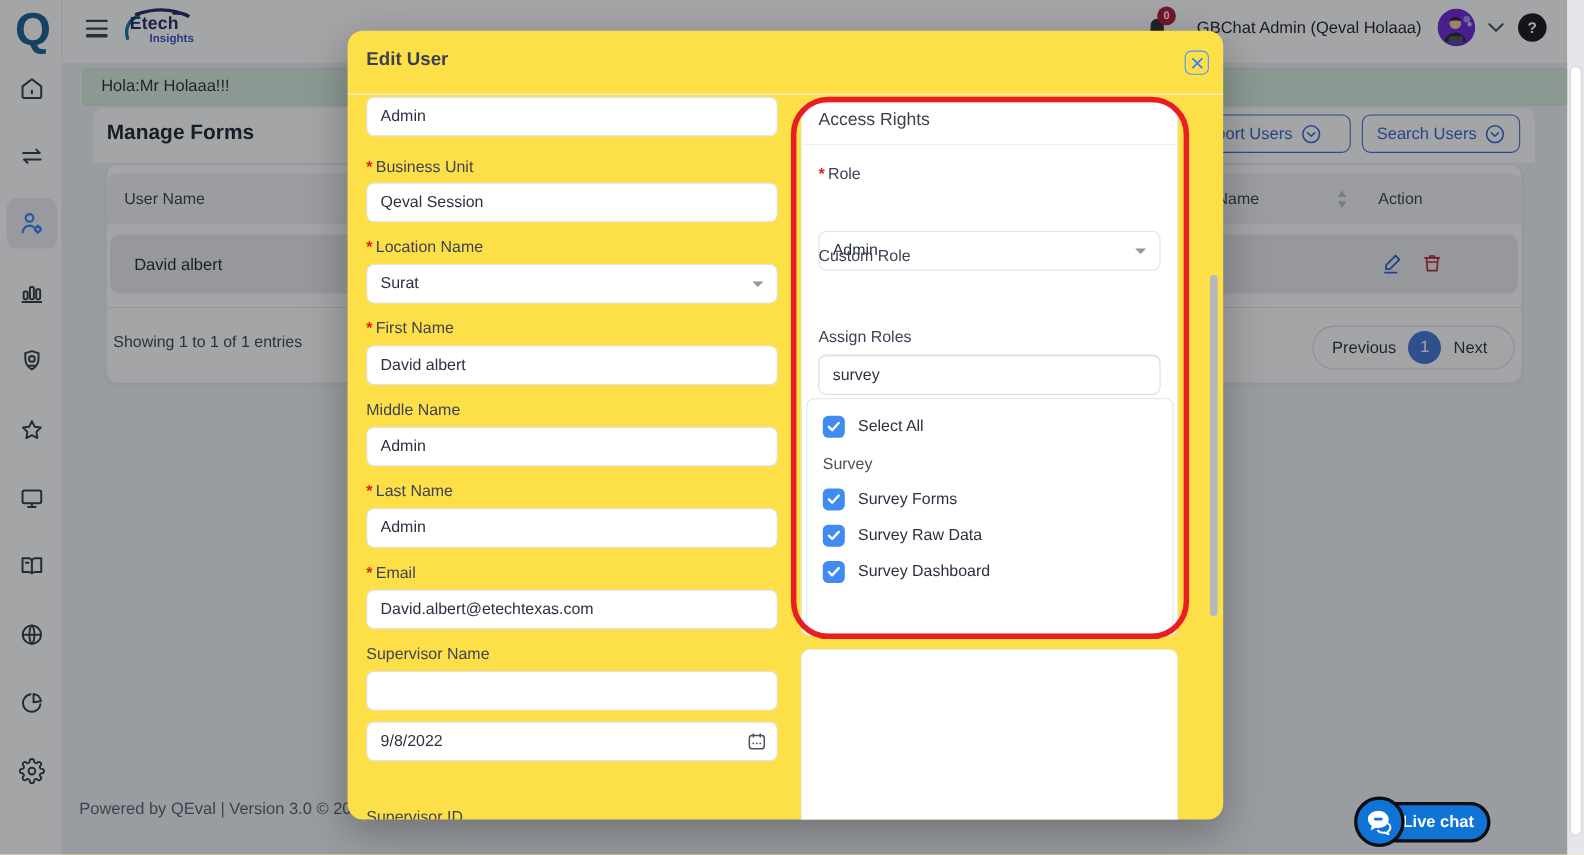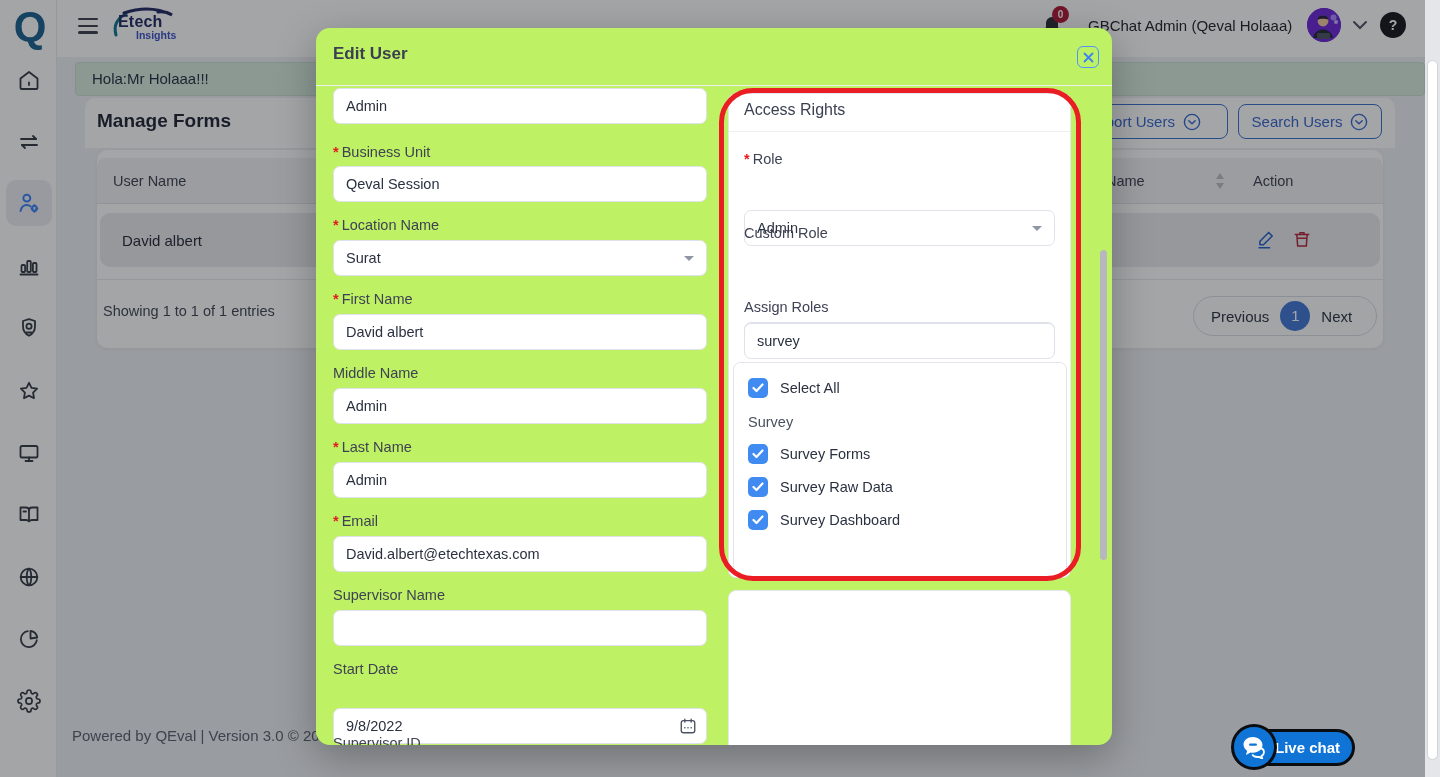--- a/index.html
+++ b/index.html
@@ -56,21 +56,21 @@
   .pg-cur { width:30px; height:30px; border-radius:50%; background:#4277d6; color:#fff; text-align:center;
     line-height:30px; margin:0 11px; cursor:pointer; }
   .pg-next { cursor:pointer; }
 
   .footer { left:72px; top:727px; font-size:15px; color:#5a626e; }
 
   
   .overlay { left:0; top:0; width:1425px; height:777px; background:rgba(15,18,24,.38); z-index:40; }
 
   
-  .modal { left:316px; top:28px; width:796px; height:717px; background:#bef264; border-radius:14px; z-index:50;
+  .modal { left:316px; top:28px; width:796px; height:717px; background:#fde047; border-radius:14px; z-index:50;
     box-shadow:0 12px 40px rgba(0,0,0,.28); overflow:hidden; }
   .m-title { left:17px; top:16px; font-size:17px; font-weight:bold; color:#3a3f51; }
   .m-close { left:761px; top:18px; width:22px; height:22px; border:1.7px solid #4d94ff; border-radius:6px;
     cursor:pointer; display:flex; align-items:center; justify-content:center; }
   .m-hr { left:0; top:57px; width:796px; height:1px; background:#eef0f4; }
 
   .fld { left:17px; width:374px; }
   .fld-label { font-size:14.5px; color:#3f4254; }
   .req { color:#e11b22; font-weight:bold; margin-right:3px; }
   .inp { width:374px; height:36px; border:1px solid #dfe2ea; border-radius:7px; background:#fff;
@@ -355,21 +355,21 @@
   <div class="abs fld fld-label" style="top:559px">
     <span>Supervisor Name</span>
   </div>
   <div class="abs fld" style="top:582px">
     <input class="inp" value="" style="">
   </div>
 
   <div class="abs fld fld-label" style="top:633px">
     <span>Start Date</span>
   </div>
-  <div class="abs fld" style="top:680px; position:absolute;border-radius:14px;">
+  <div class="abs fld" style="top:628px; position:absolute;border-radius:14px;">
     <input class="inp" value="9/8/2022" style="">
     <span class="date-ico">
       <svg width="18" height="18" viewBox="0 0 20 20" fill="none" stroke="#4a5160" stroke-width="1.5" stroke-linecap="round">
           <rect x="2.5" y="4" width="15" height="13.5" rx="2.5"></rect>
           <path d="M6.5 2.5v3M13.5 2.5v3"></path>
           <circle cx="6.5" cy="12" r=".9" fill="#4a5160" stroke="none"></circle>
           <circle cx="10" cy="12" r=".9" fill="#4a5160" stroke="none"></circle>
           <circle cx="13.5" cy="12" r=".9" fill="#4a5160" stroke="none"></circle>
         </svg>
     </span>

